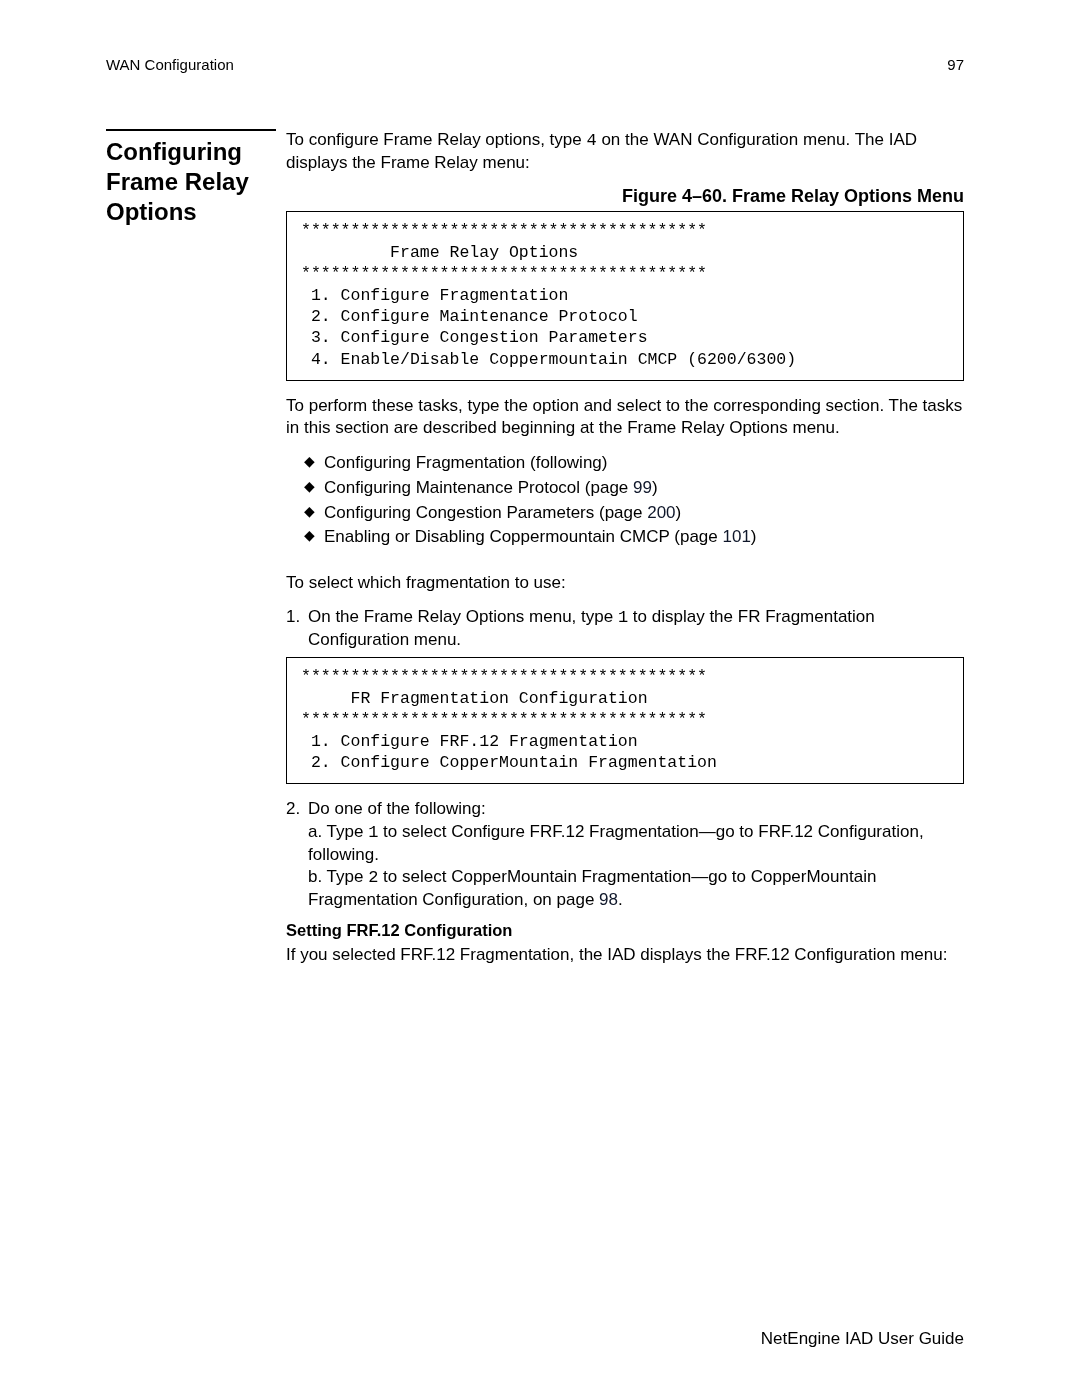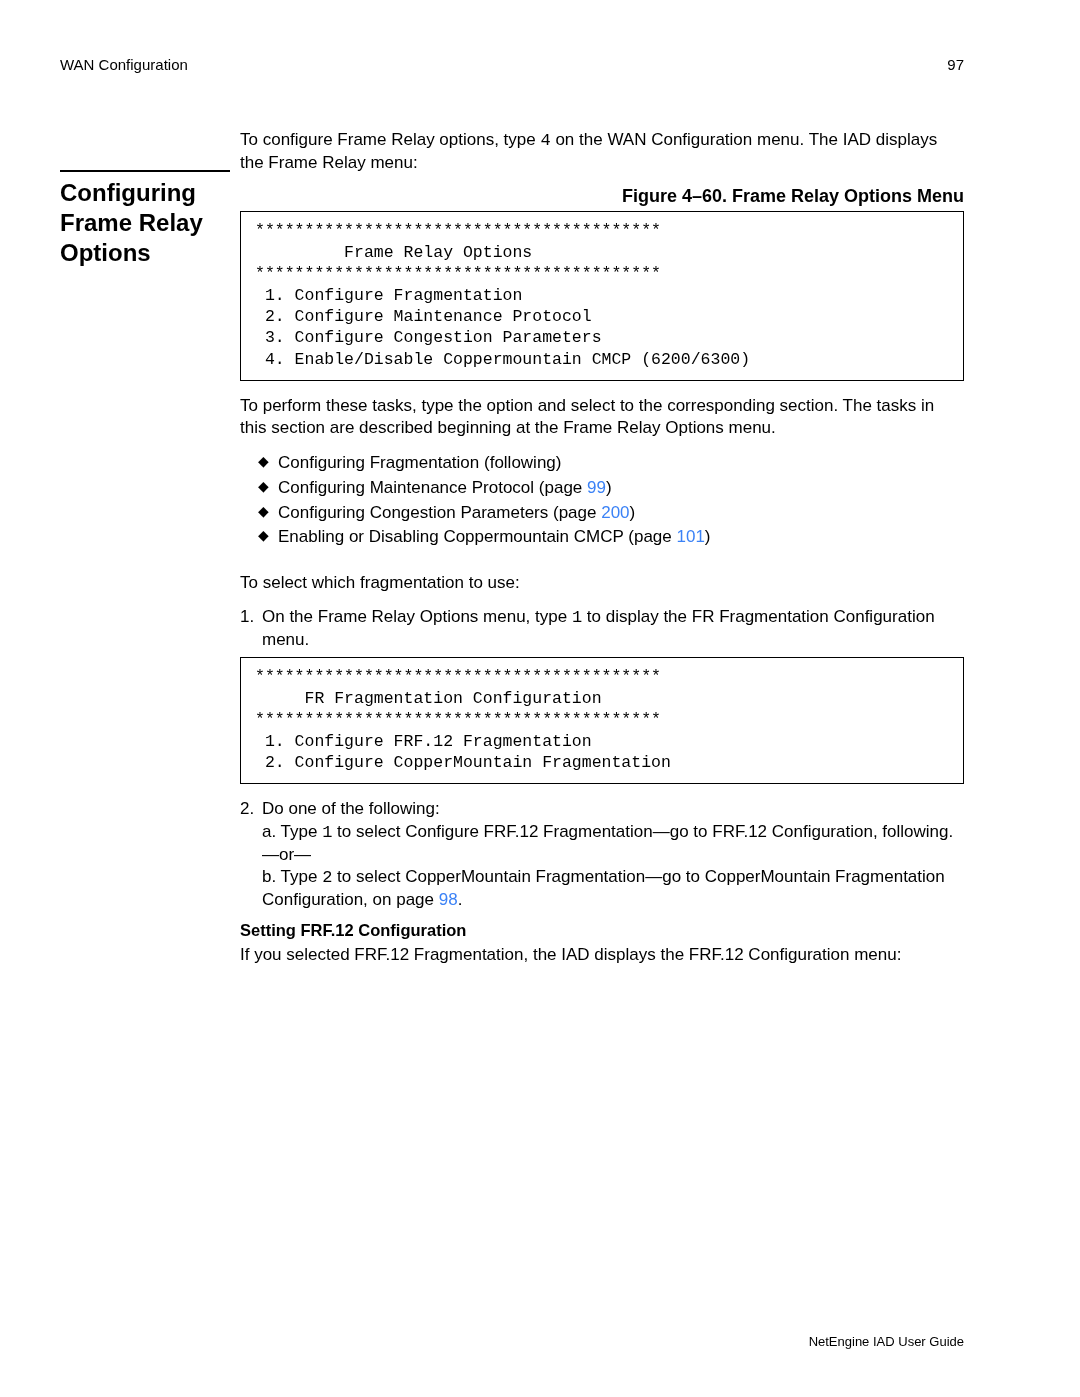--- a/index.html
+++ b/index.html
@@ -6,21 +6,21 @@
   body {
     margin: 0;
     padding: 0;
     font-family: Arial, Helvetica, sans-serif;
     font-size: 16px;
     color: #000;
     background: #fff;
     width: 1080px;
   }
   .page {
-    padding: 56px 116px 80px 60px;
+    padding: 56px 116px 80px 106px;
     min-height: 1397px;
     position: relative;
   }
   .header-row {
     display: flex;
     justify-content: space-between;
     font-size: 15px;
     margin-bottom: 56px;
   }
   .two-col {
@@ -30,21 +30,20 @@
   .side-heading {
     width: 170px;
     flex-shrink: 0;
     border-top: 2px solid #000;
     padding-top: 6px;
     font-family: Arial, Helvetica, sans-serif;
     font-weight: bold;
     font-size: 24px;
     line-height: 1.25;
     margin-right: 10px;
-    margin-top: 41px;
   }
   .body-col {
     flex: 1;
   }
   .para {
     font-size: 17px;
     line-height: 1.3;
     margin: 0 0 12px 0;
   }
   .fig-caption {
@@ -76,21 +75,21 @@
     position: relative;
   }
   .bullet-list li::before {
     content: "◆";
     position: absolute;
     left: 0;
     top: 0;
     font-size: 14px;
     color: #000;
   }
-  .link { color: #3b82f6; }
+  .link { color: #0f172a; }
   .subh {
     font-family: Arial, Helvetica, sans-serif;
     font-weight: bold;
     font-size: 18px;
     margin: 12px 0 6px 0;
   }
   .subh-small {
     font-family: Arial, Helvetica, sans-serif;
     font-weight: bold;
     font-size: 16.5px;
@@ -105,21 +104,21 @@
   .num-step .num {
     width: 22px;
     flex-shrink: 0;
   }
   .num-step .txt { flex: 1; }
   .mono { font-family: "Courier New", Courier, monospace; }
   .footer {
     position: absolute;
     bottom: 48px;
     right: 116px;
-    font-size: 13px;
+    font-size: 17px;
   }
 </style>
 </head>
 <body>
 
 <div class="page">
 
   <div class="header-row">
     <span>WAN Configuration</span>
     <span>97</span>
@@ -175,21 +174,20 @@
  1. Configure FRF.12 Fragmentation
  2. Configure CopperMountain Fragmentation</div>
 
       <div class="num-step">
         <div class="num">2.</div>
         <div class="txt">
           <div>Do one of the following:</div>
           <div>
             <span>a. Type </span><span class="mono">1</span><span> to select Configure FRF.12 Fragmentation—go to FRF.12 Configuration, following.</span>
           </div>
-          <div>—or—</div>
           <div>
             <span>b. Type </span><span class="mono">2</span><span> to select CopperMountain Fragmentation—go to CopperMountain Fragmentation Configuration, on page </span><a class="link">98</a><span>.</span>
           </div>
         </div>
       </div>
 
       <div class="subh-small">Setting FRF.12 Configuration</div>
       <p class="para">If you selected FRF.12 Fragmentation, the IAD displays the FRF.12 Configuration menu:</p>
 
     </div>

